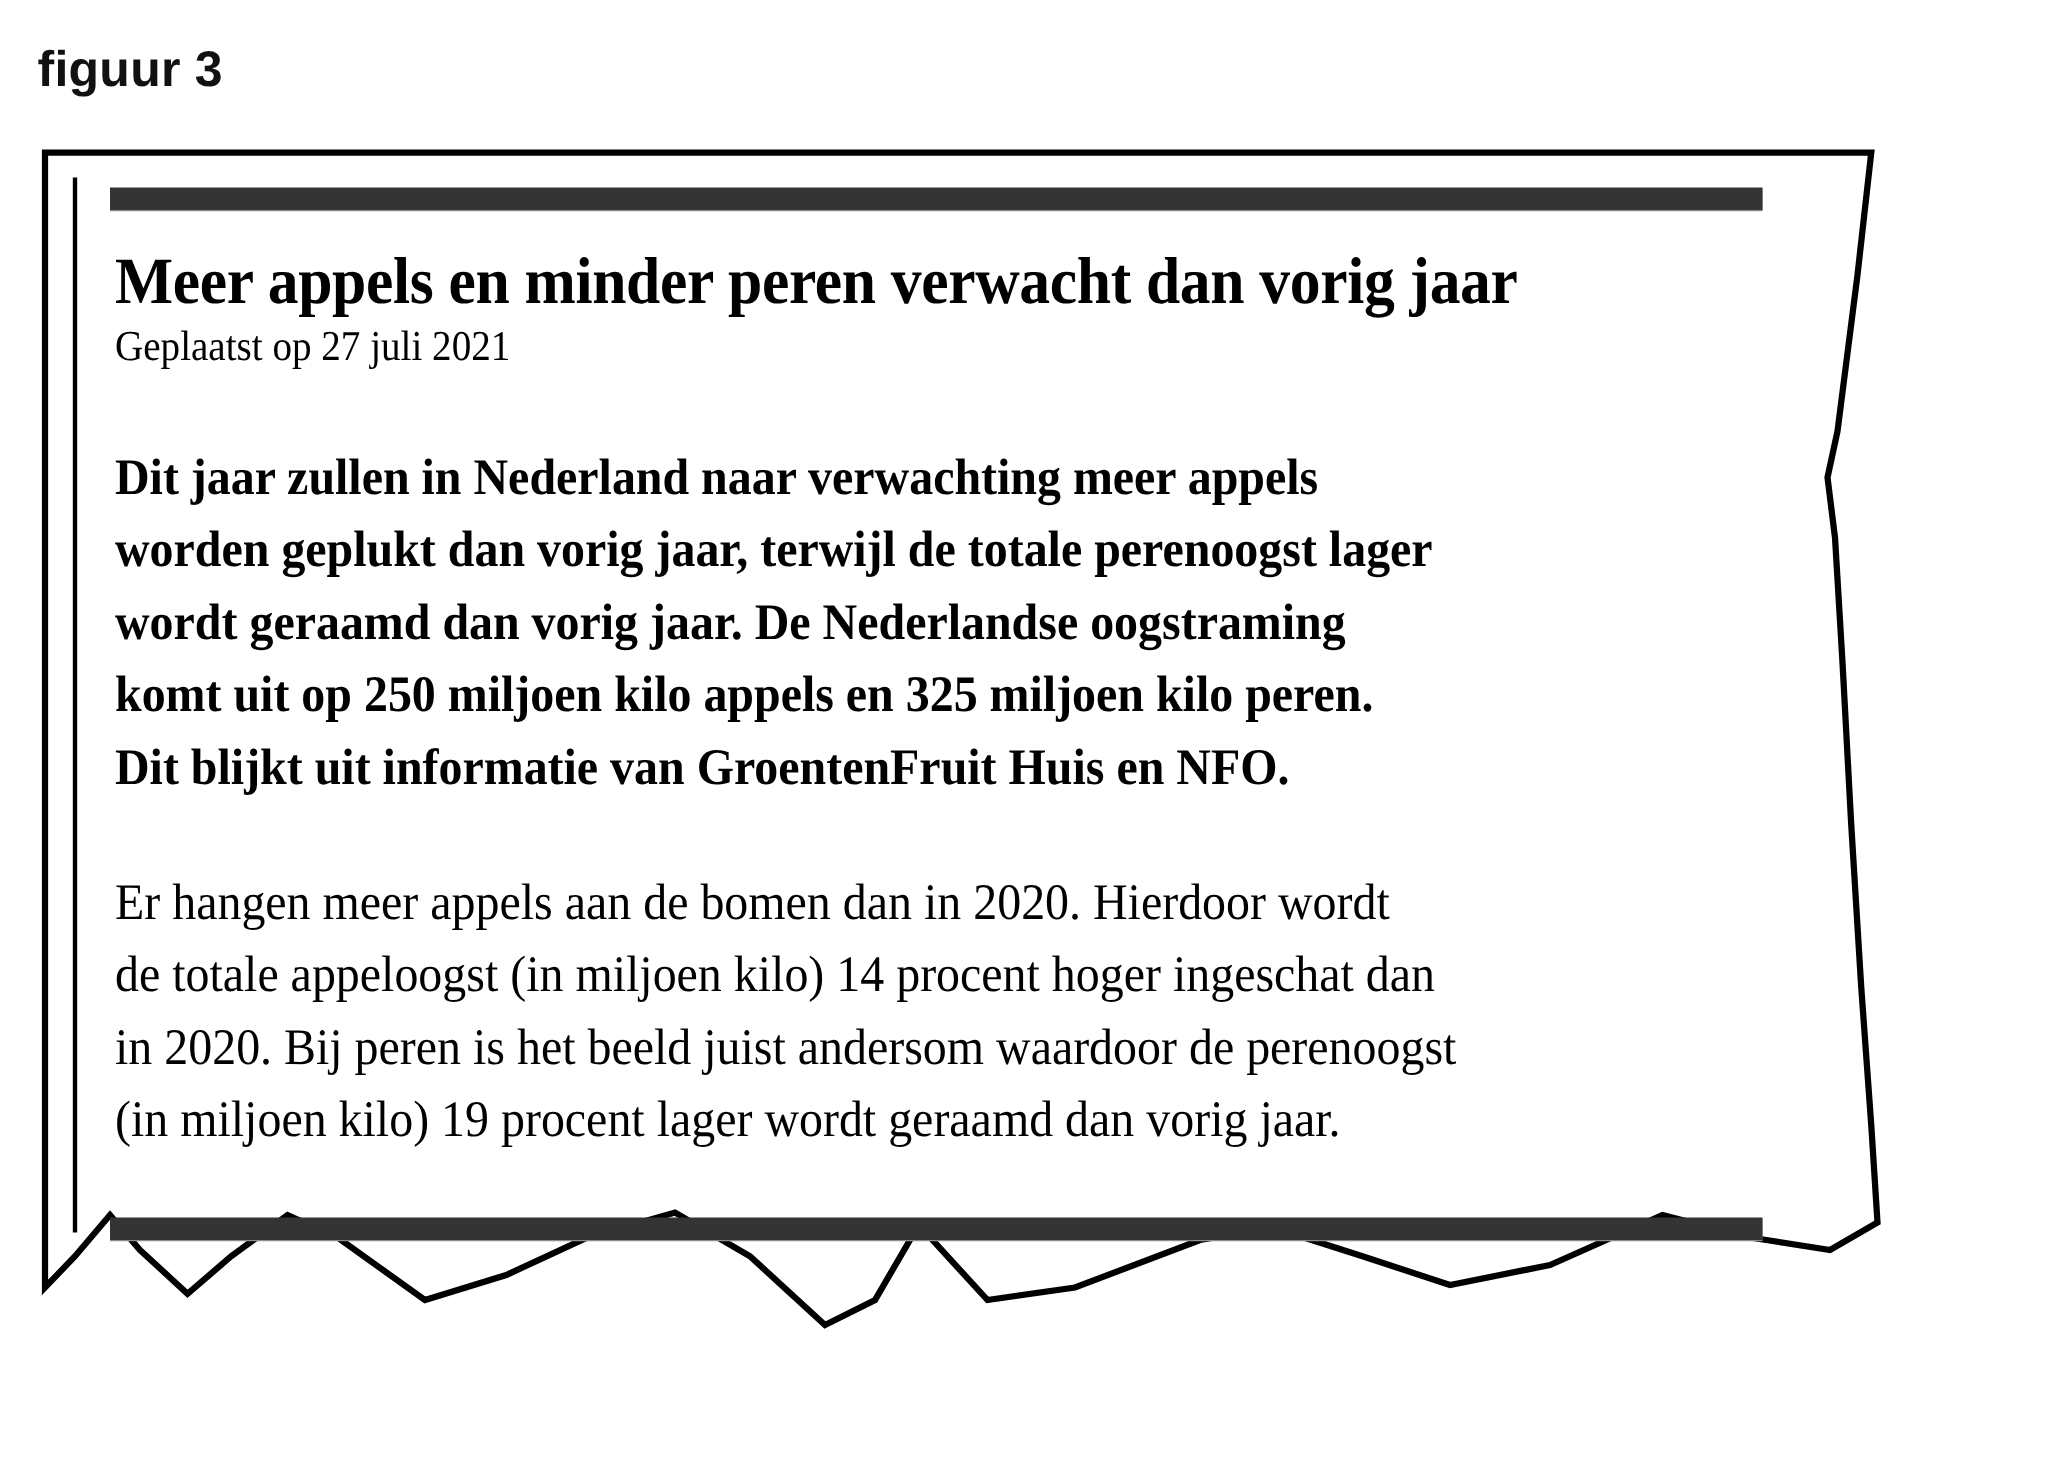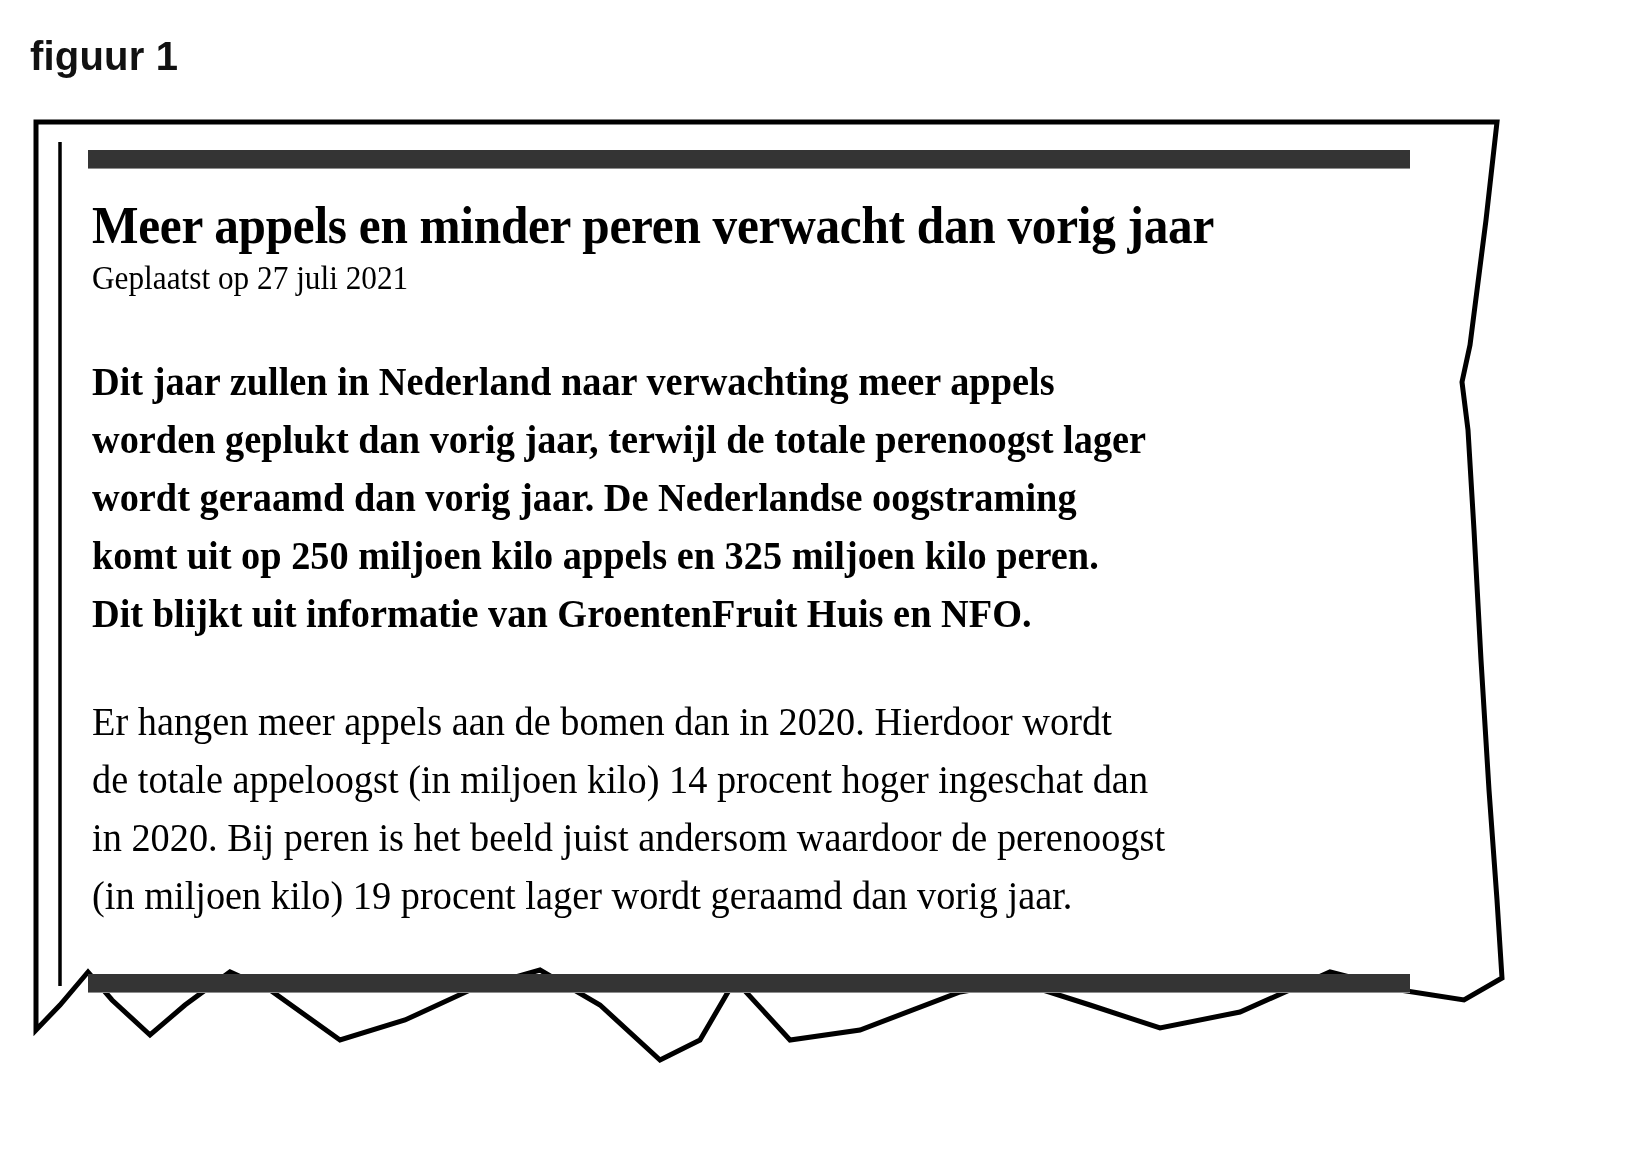--- a/index.html
+++ b/index.html
@@ -121,21 +121,21 @@
   }
   #rule-bottom {
     position: absolute;
     left: 0;
     top: 0;
   }
 </style>
 </head>
 <body>
 
-<div id="figure-label">figuur 1</div>
+<div id="figure-label">figuur 3</div>
 
 <div id="clipping">
 
   <svg id="clipping-outline" viewBox="0 0 1643 1000" width="1643" height="1000" xmlns="http://www.w3.org/2000/svg">
 
     <path d="M 36 22
              L 1497 22
              L 1486 120
              L 1470 245
              L 1462 282

